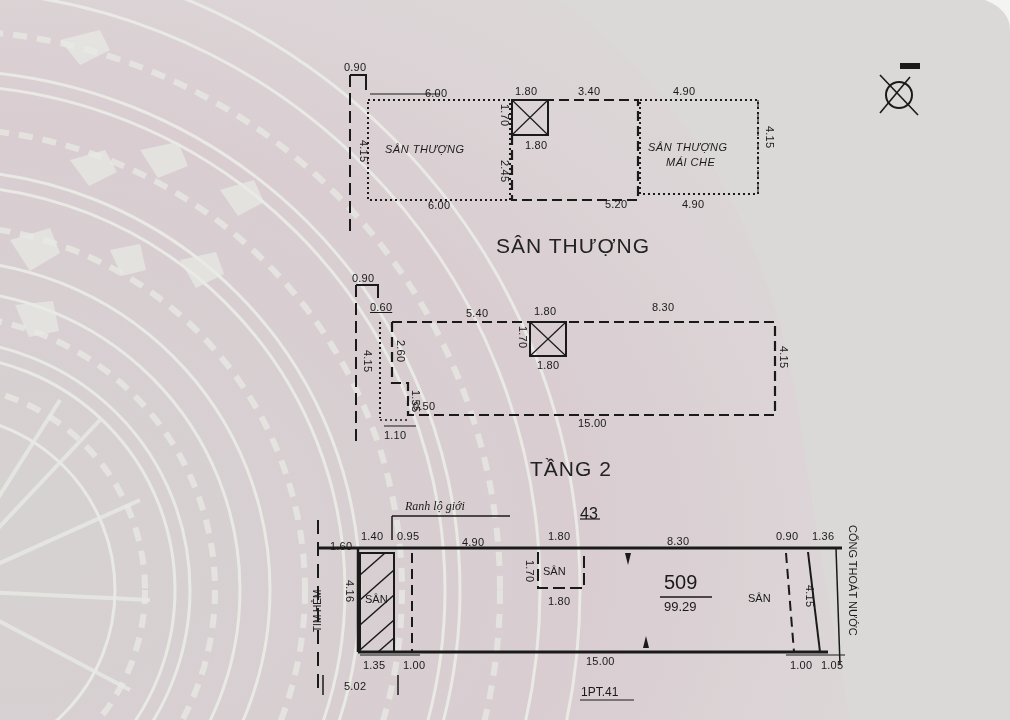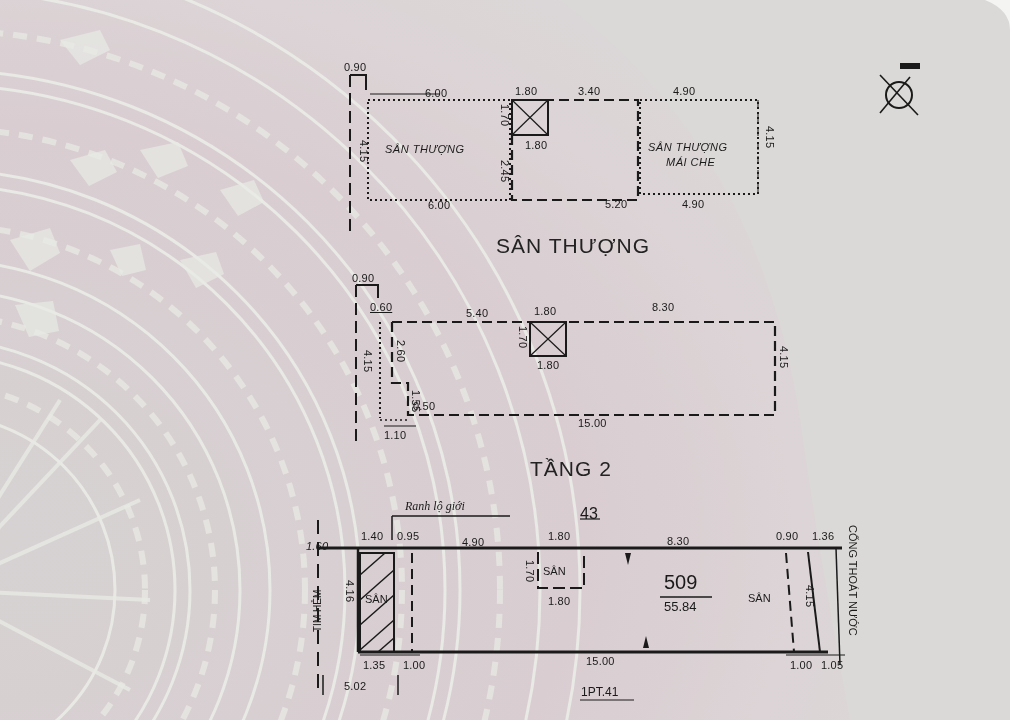--- a/index.html
+++ b/index.html
@@ -173,35 +173,35 @@
 <div class="txt dim vert" style="left:406px;top:340px;">2.60</div>
 <div class="txt dim" style="left:413px;top:367px;margin-top:34px;">0.50</div>
 <div class="txt dim vert" style="left:421px;top:390px;">1.55</div>
 <div class="txt dim vert" style="left:789px;top:346px;">4.15</div>
 <div class="txt dim" style="left:384px;top:430px;">1.10</div>
 <div class="txt dim" style="left:578px;top:418px;">15.00</div>
 <div class="txt title" style="left:530px;top:458px;">TẦNG 2</div>
 
 <div class="txt" style="left:405px;top:500px;font-size:12px;font-style:italic;font-family:Liberation Serif, serif;">Ranh lộ giới</div>
 <div class="txt" style="left:580px;top:506px;font-size:16px;">43</div>
-<div class="txt dim" style="left:306px;top:541px;font-style:italic;">1.60</div>
+<div class="txt dim" style="left:330px;top:541px;">1.60</div>
 <div class="txt dim" style="left:361px;top:531px;">1.40</div>
 <div class="txt dim" style="left:397px;top:531px;">0.95</div>
 <div class="txt dim" style="left:462px;top:537px;">4.90</div>
 <div class="txt dim" style="left:548px;top:531px;">1.80</div>
 <div class="txt dim" style="left:667px;top:536px;">8.30</div>
 <div class="txt dim" style="left:776px;top:531px;">0.90</div>
 <div class="txt dim" style="left:812px;top:531px;">1.36</div>
 <div class="txt dim vert" style="left:535px;top:560px;">1.70</div>
 <div class="txt" style="left:543px;top:566px;font-size:11px;">SÂN</div>
 <div class="txt dim" style="left:548px;top:596px;">1.80</div>
 <div class="txt dim vert" style="left:355px;top:580px;">4.16</div>
 <div class="txt" style="left:365px;top:594px;font-size:11px;">SÂN</div>
 <div class="txt" style="left:664px;top:572px;font-size:20px;">509</div>
-<div class="txt" style="left:664px;top:600px;font-size:13px;">55.84</div>
+<div class="txt" style="left:664px;top:600px;font-size:13px;">99.29</div>
 <div class="txt" style="left:748px;top:593px;font-size:11px;">SÂN</div>
 <div class="txt dim vert" style="left:815px;top:585px;">4.15</div>
 <div class="txt dim" style="left:363px;top:660px;">1.35</div>
 <div class="txt dim" style="left:403px;top:660px;">1.00</div>
 <div class="txt dim" style="left:586px;top:656px;">15.00</div>
 <div class="txt dim" style="left:790px;top:660px;">1.00</div>
 <div class="txt dim" style="left:821px;top:660px;">1.05</div>
 <div class="txt dim" style="left:344px;top:681px;">5.02</div>
 <div class="txt" style="left:581px;top:686px;font-size:12px;">1PT.41</div>
 <div class="txt vert-ccw" style="left:313px;top:632px;font-size:10px;">TIM HẺM</div>

